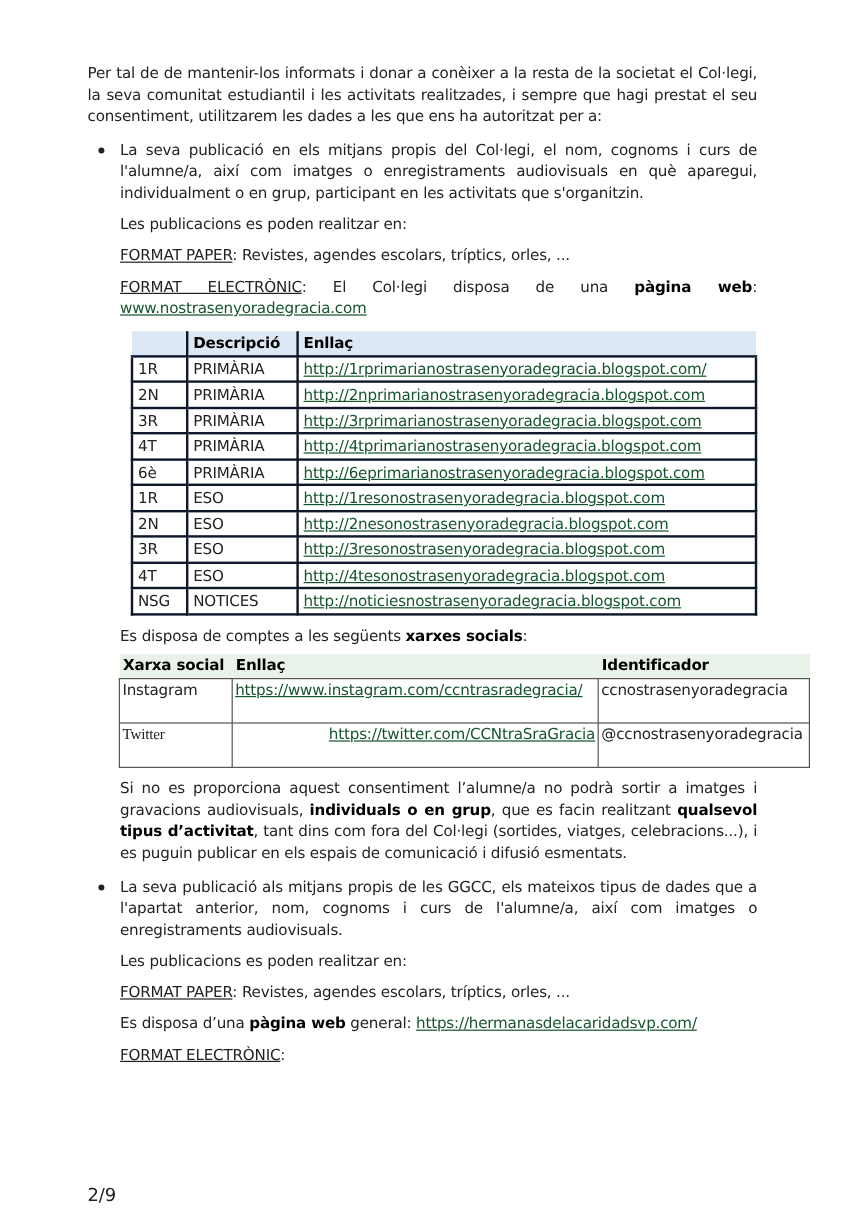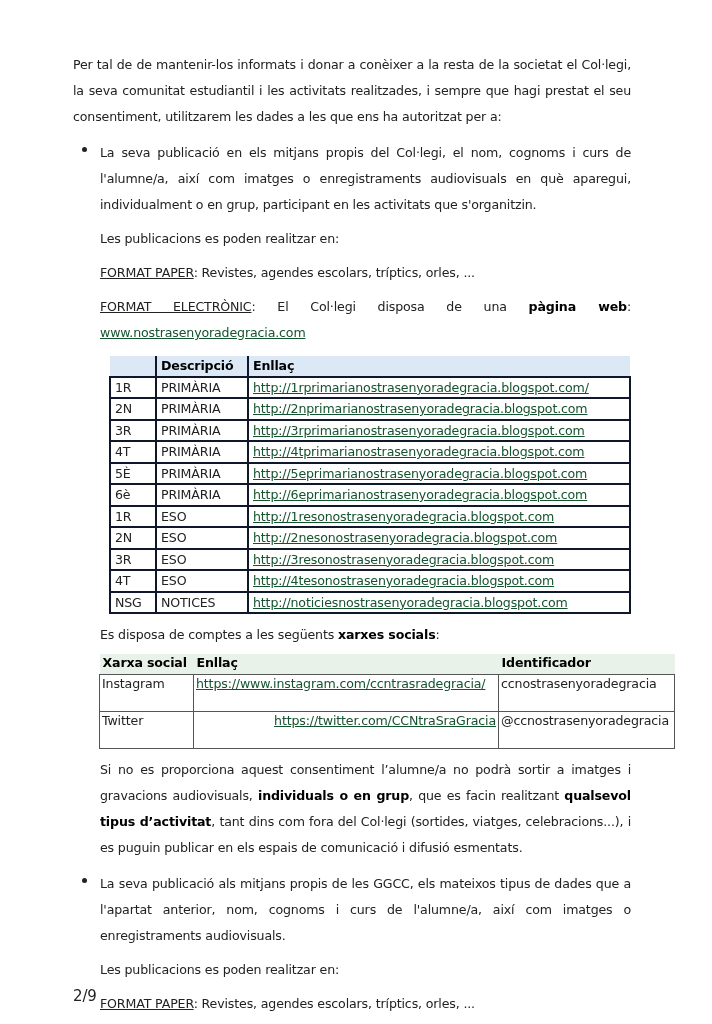--- a/index.html
+++ b/index.html
@@ -2,21 +2,21 @@
 <html><head>
 <meta charset="utf-8">
 <style>
   html, body { margin: 0; padding: 0; background: #ffffff; }
   body {
     width: 712px; height: 1024px; position: relative; overflow: hidden;
     font-family: "DejaVu Sans", sans-serif; color: #222222;
     font-size: 12.6px; letter-spacing: -0.15px;
   }
   .page { position: absolute; left: 73px; top: 52px; width: 558px; }
-  p { margin: 0; line-height: 26px; }
+  p { margin: 0; line-height: 18px; }
   .justify { text-align: justify; }
   .intro { margin-bottom: 10px; }
   ul.bullets { list-style: none; margin: 0; padding: 0; }
   ul.bullets > li { position: relative; padding-left: 27px; }
   .bullet-dot { position: absolute; left: 9px; top: 7px; width: 5px; height: 5px; border-radius: 50%; background: #222; }
   .para-gap { margin-top: 8px; }
   .u { text-decoration: underline; }
   a.link { color: #14532d; text-decoration: underline; }
   b { font-weight: bold; color: #000; }
 
@@ -82,25 +82,20 @@
               <td>3R</td>
               <td>PRIMÀRIA</td>
               <td><a class="link" href="#">http://3rprimarianostrasenyoradegracia.blogspot.com</a></td>
             </tr>
             <tr>
               <td>4T</td>
               <td>PRIMÀRIA</td>
               <td><a class="link" href="#">http://4tprimarianostrasenyoradegracia.blogspot.com</a></td>
             </tr>
             <tr>
-              <td>5È</td>
-              <td>PRIMÀRIA</td>
-              <td><a class="link" href="#">http://5eprimarianostrasenyoradegracia.blogspot.com</a></td>
-            </tr>
-            <tr>
               <td>6è</td>
               <td>PRIMÀRIA</td>
               <td><a class="link" href="#">http://6eprimarianostrasenyoradegracia.blogspot.com</a></td>
             </tr>
             <tr>
               <td>1R</td>
               <td>ESO</td>
               <td><a class="link" href="#">http://1resonostrasenyoradegracia.blogspot.com</a></td>
             </tr>
             <tr>
@@ -141,38 +136,38 @@
             <th>Identificador</th>
           </tr>
         </thead>
         <tbody id="social-body">
             <tr>
               <td style="height: 36px;">Instagram</td>
               <td class="wrap" style="height: 36px;"><a class="link" href="#">https://www.instagram.com/ccntrasradegracia/</a></td>
               <td class="wrap" style="height: 36px;">ccnostrasenyoradegracia</td>
             </tr>
             <tr>
-              <td style="height: 36px;">Twitter</td>
+              <td style="height: 36px; font-family: Liberation Serif, serif;">Twitter</td>
               <td class="wrap" style="height: 36px; text-align: right;"><a class="link" href="#">https://twitter.com/CCNtraSraGracia</a></td>
               <td class="wrap" style="height: 36px;">@ccnostrasenyoradegracia</td>
             </tr>
           </tbody>
       </table>
 
       <p class="para-gap justify"><span>Si no es proporciona aquest consentiment l’alumne/a no podrà sortir a imatges i gravacions audiovisuals, </span><b>individuals o en grup</b><span>, que es facin realitzant </span><b>qualsevol tipus d’activitat</b><span>, tant dins com fora del Col·legi (sortides, viatges, celebracions...), i es puguin publicar en els espais de comunicació i difusió esmentats.</span></p>
     </li>
 
     <li class="para-gap" style="margin-top:10px;">
       <span class="bullet-dot"></span>
       <p class="justify">La seva publicació als mitjans propis de les GGCC, els mateixos tipus de dades que a l'apartat anterior, nom, cognoms i curs de l'alumne/a, així com imatges o enregistraments audiovisuals.</p>
 
       <p class="para-gap">Les publicacions es poden realitzar en:</p>
 
       <p class="para-gap"><span class="u">FORMAT PAPER</span><span>: Revistes, agendes escolars, tríptics, orles, ...</span></p>
 
+      <p class="para-gap"><span>Es disposa d’una </span><b>pàgina web</b><span> general: </span><a class="link" href="#">https://hermanasdelacaridadsvp.com/</a></p>
+
       <p class="para-gap"><span class="u">FORMAT ELECTRÒNIC</span><span>:</span></p>
-
-      <p class="para-gap"><span>Es disposa d’una </span><b>pàgina web</b><span> general: </span><a class="link" href="#">https://hermanasdelacaridadsvp.com/</a></p>
     </li>
   </ul>
 </div>
 
 <div class="pagenum">2/9</div>
 
 </body></html>

